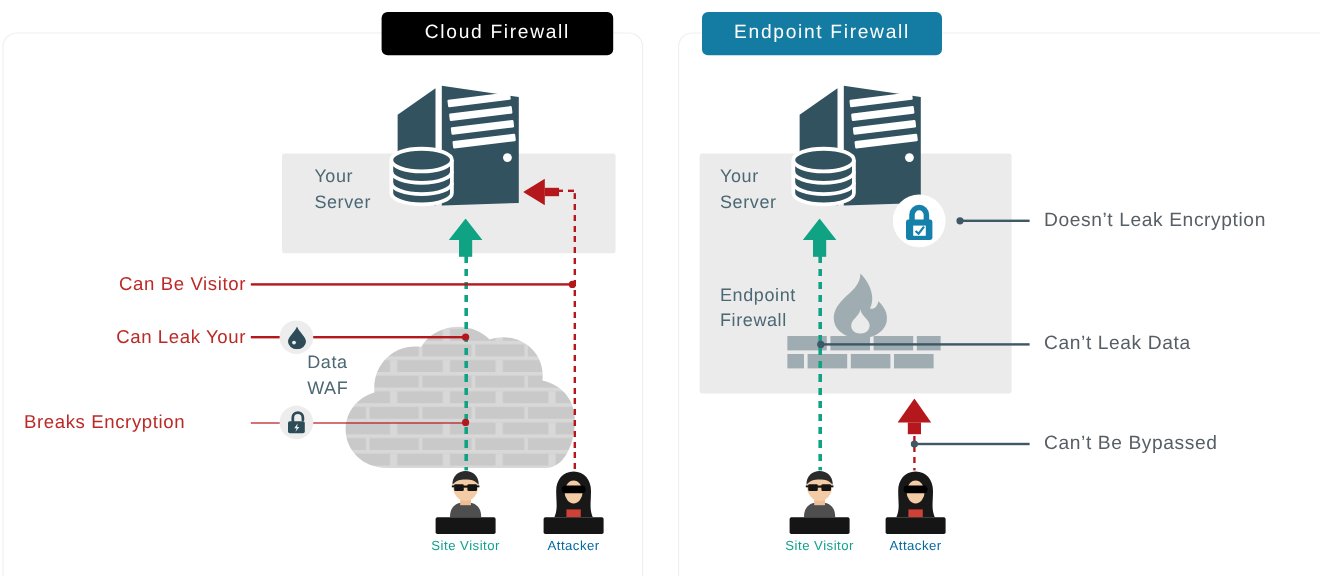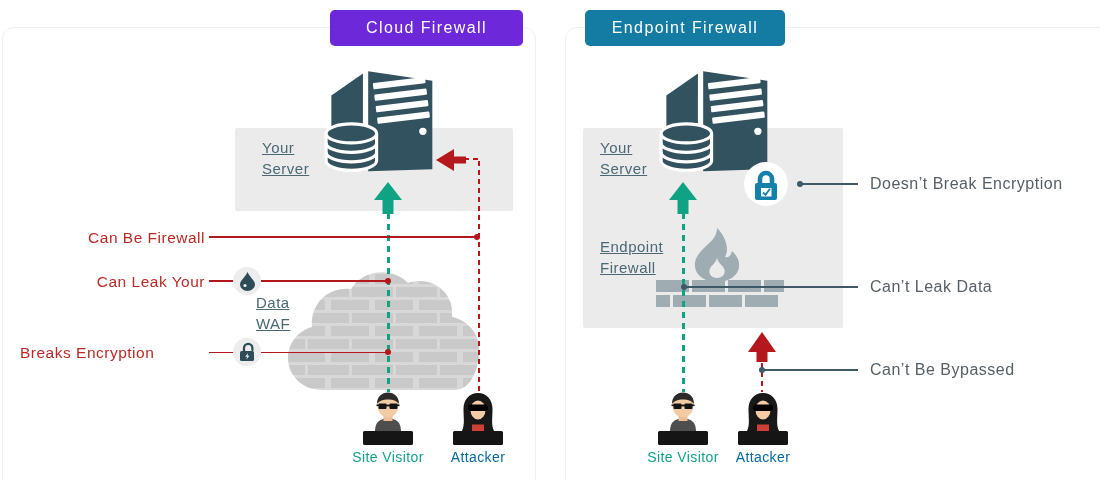--- a/index.html
+++ b/index.html
@@ -3,43 +3,43 @@
 <meta charset="utf-8">
 <style>
   html,body{margin:0;padding:0;background:#fff;}
   body{width:1100px;height:480px;position:relative;overflow:hidden;
        font-family:"Liberation Sans", sans-serif;}
   .abs{position:absolute;}
   .panel{border:1px solid #f0f0f0;border-radius:12px;background:#fff;}
   .hdr{color:#ffffff;font-size:16px;letter-spacing:1.4px;display:flex;
        align-items:center;justify-content:center;border-radius:5px;font-weight:400;}
   .graybox{background:#ebebeb;border-radius:2px;}
-  .box-label{color:#4b6874;font-size:15px;line-height:21px;letter-spacing:.5px;text-decoration:underline;}
+  .box-label{color:#4b6874;font-size:15px;line-height:21px;letter-spacing:.5px;}
   .red-label{color:#bb2a26;font-size:15.5px;letter-spacing:.5px;white-space:nowrap;}
   .gray-label{color:#575f66;font-size:16px;letter-spacing:.5px;white-space:nowrap;}
-  .person-label{font-size:14px;letter-spacing:.4px;text-align:center;white-space:nowrap;}
+  .person-label{font-size:11px;letter-spacing:.4px;text-align:center;white-space:nowrap;}
   .teal-text{color:#12a28b;} .red-text{color:#0369a1;}
   .hline-red{height:1.5px;background:#b5181c;}
   .hline-slate{height:1.5px;background:#3e5866;}
   .vdash-teal{width:3px;background:repeating-linear-gradient(to bottom,#0fa383 0 6px,transparent 6px 11px);}
   .vdash-red{width:2.5px;background:repeating-linear-gradient(to bottom,#b5181c 0 5px,transparent 5px 9px);}
   .hdash-red{height:2.5px;background:repeating-linear-gradient(to right,#b5181c 0 5px,transparent 5px 9px);}
   .dot{width:6px;height:6px;border-radius:50%;}
   .dot-red{background:#b5181c;} .dot-slate{background:#3e5866;}
   .icon-circle{width:28px;height:28px;border-radius:50%;background:#ededed;
        display:flex;align-items:center;justify-content:center;}
   .lock-circle{width:44px;height:44px;border-radius:50%;background:#ffffff;
        display:flex;align-items:center;justify-content:center;}
 </style>
 </head>
 <body>
 
 <div class="abs panel" style="left:2px;top:27px;width:532px;height:466px;"></div>
 
-<div class="abs hdr" style="left:330px;top:10px;width:193px;height:36px;background:#6d28d9;">
+<div class="abs hdr" style="left:318px;top:10px;width:193px;height:36px;background:#000000;">
   <span>Cloud Firewall</span>
 </div>
 
 <div class="abs graybox" style="left:235px;top:128px;width:278px;height:83px;"></div>
 <div class="abs box-label" style="left:262px;top:137px;width:56px;">Your Server</div>
 
 <svg class="abs" style="left:284px;top:258px;" width="198" height="134" viewBox="0 0 198 134">
   <defs>
     <pattern id="bricks" width="44" height="26" patternUnits="userSpaceOnUse">
       <rect width="44" height="26" fill="#c9c9c9"></rect>
@@ -78,21 +78,21 @@
   <rect x="8.5" y="18" width="11" height="14" fill="#0fa383"></rect>
 </svg>
 
 <div class="abs vdash-red" style="left:477.5px;top:161px;height:231px;"></div>
 <div class="abs hdash-red" style="left:464px;top:157.5px;width:15px;"></div>
 <svg class="abs" style="left:436px;top:149px;" width="30" height="22" viewBox="0 0 30 22">
   <polygon points="0,11 18,0 18,22" fill="#b5181c"></polygon>
   <rect x="18" y="7.5" width="12" height="7" fill="#b5181c"></rect>
 </svg>
 
-<div class="abs red-label" style="left:20px;top:229px;width:185px;text-align:right;">Can Be Firewall</div>
+<div class="abs red-label" style="left:20px;top:229px;width:185px;text-align:right;">Can Be Visitor</div>
 <div class="abs hline-red" style="left:209px;top:236.25px;width:266px;"></div>
 <div class="abs dot dot-red" style="left:474px;top:234px;"></div>
 
 <div class="abs red-label" style="left:20px;top:273px;width:185px;text-align:right;">Can Leak Your</div>
 <div class="abs hline-red" style="left:209px;top:280.25px;width:25px;"></div>
 <div class="abs icon-circle" style="left:233px;top:267px;">
   <svg width="15" height="19" viewBox="0 0 15 19">
     <path d="M7.5,0 C9.5,5 15,8.5 15,12.5 A7.5,6.5 0 1 1 0,12.5 C0,8.5 5.5,5 7.5,0 Z" fill="#2e4c58"></path>
     <circle cx="5" cy="13.5" r="1.6" fill="#ededed"></circle>
   </svg>
@@ -196,21 +196,21 @@
   <svg width="34" height="35" viewBox="0 0 34 35">
     <path d="M11,17 v-5 a6,6 0 0 1 12,0 v5" fill="none" stroke="#1580aa" stroke-width="4.6"></path>
     <rect x="6" y="16" width="22" height="17" rx="2" fill="#1580aa"></rect>
     <rect x="12" y="21" width="10.5" height="8.5" fill="#fff"></rect>
     <polyline points="14,25.5 16.5,27.8 21,21.8" fill="none" stroke="#1580aa" stroke-width="1.8"></polyline>
   </svg>
 </div>
 
 <div class="abs dot dot-slate" style="left:797px;top:181px;"></div>
 <div class="abs hline-slate" style="left:801px;top:183.25px;width:57px;"></div>
-<div class="abs gray-label" style="left:870px;top:175px;">Doesn’t Break Encryption</div>
+<div class="abs gray-label" style="left:870px;top:175px;">Doesn’t Leak Encryption</div>
 
 <div class="abs dot dot-slate" style="left:681px;top:284px;"></div>
 <div class="abs hline-slate" style="left:686px;top:286.25px;width:172px;"></div>
 <div class="abs gray-label" style="left:870px;top:278px;text-align:right;">Can’t Leak Data</div>
 
 <div class="abs dot dot-slate" style="left:759px;top:367px;"></div>
 <div class="abs hline-slate" style="left:764px;top:369.25px;width:94px;"></div>
 <div class="abs gray-label" style="left:870px;top:361px;">Can’t Be Bypassed</div>
 
 <svg class="abs" style="left:657px;top:390px;" width="52" height="58" viewBox="0 0 52 58">

